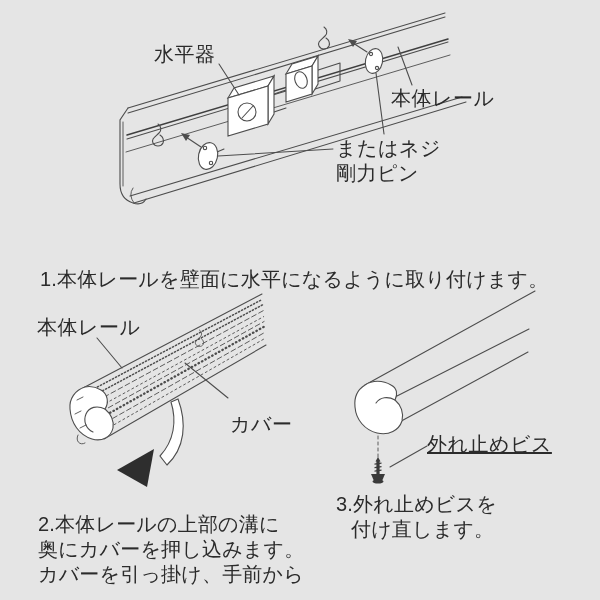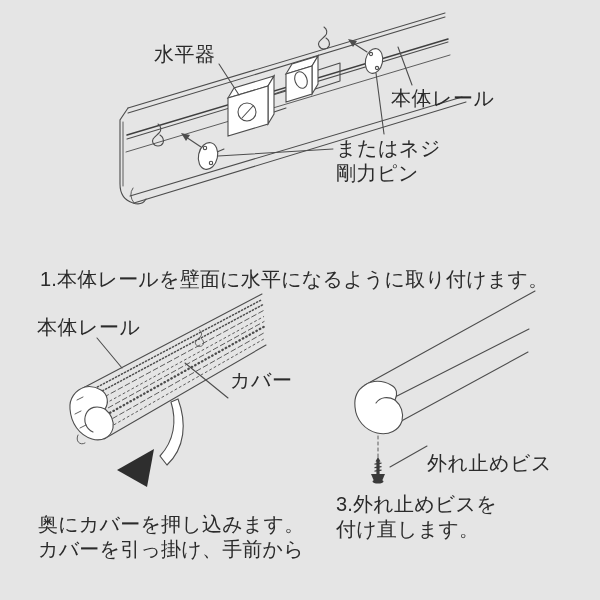--- a/index.html
+++ b/index.html
@@ -11,21 +11,21 @@
   svg { position:absolute; display:block; }
   .label {
     position:absolute; font-size:20px; line-height:25px; color:#2b2b2b;
     white-space:nowrap; letter-spacing:0.5px;
   }
   .caption {
     position:absolute; font-size:20px; line-height:25px; color:#2b2b2b;
     white-space:nowrap; letter-spacing:0.2px;
   }
   .caption .ln { display:block; }
-  .caption .ln.indent { }
+  .caption .ln.indent { margin-left:15px; }
 </style>
 </head>
 <body>
 
 <div class="page">
 
   <svg style="left:0; top:0;" width="600" height="218" viewBox="0 0 600 218">
     <g stroke="#4d4d4d" stroke-width="1.1" fill="none" stroke-linecap="round">
 
       <g>
@@ -121,23 +121,24 @@
         <path d="M153,111 C162,135 160,160 142,177 L135,168 C149,153 152,133 146,114 Z" fill="#ffffff"></path>
         <path d="M92,182 L129,161 L122,199 Z" fill="#2e2e2e" stroke="none"></path>
       </g>
 
       <line x1="72" y1="50" x2="97" y2="80"></line>
       <line x1="203" y1="110" x2="160" y2="75"></line>
     </g>
   </svg>
 
   <div class="label" style="left:37px; top:315px;">本体レール</div>
-  <div class="label" style="left:230px; top:368px;">カバー</div>
+  <div class="label" style="left:230px; top:412px;">カバー</div>
 
   <div class="caption" style="left:38px; top:512px;">
+    <span class="ln">2.本体レールの上部の溝に</span>
     <span class="ln">奥にカバーを押し込みます。</span>
     <span class="ln">カバーを引っ掛け、手前から</span>
   </div>
 
   <svg style="left:350px; top:285px;" width="245" height="215" viewBox="0 0 245 215">
     <g stroke="#4d4d4d" stroke-width="1.1" fill="none" stroke-linecap="round">
       <g>
         <line x1="15" y1="100" x2="185" y2="6"></line>
         <line x1="47" y1="111" x2="179" y2="44"></line>
         <line x1="33" y1="146" x2="178" y2="67"></line>
@@ -152,20 +153,20 @@
         <path d="M24.5,178.5 L31.5,177.5 L31.5,178.7 L24.5,179.7 Z"></path>
         <path d="M24.5,182 L31.5,181 L31.5,182.2 L24.5,183.2 Z"></path>
         <path d="M24.5,185.5 L31.5,184.5 L31.5,185.7 L24.5,186.7 Z"></path>
         <path d="M21,189 L35,189 L32,196 L24,196 Z"></path>
         <ellipse cx="28" cy="196.5" rx="5.5" ry="2"></ellipse>
       </g>
       <line x1="40" y1="182" x2="77" y2="161"></line>
     </g>
   </svg>
 
-  <div class="label" style="left:427px; top:451px;">外れ止めビス</div>
+  <div class="label" style="left:427px; top:432px;text-decoration:underline;">外れ止めビス</div>
 
   <div class="caption" style="left:336px; top:492px;">
     <span class="ln">3.外れ止めビスを</span>
     <span class="ln indent">付け直します。</span>
   </div>
 
 </div>
 
 </body></html>

